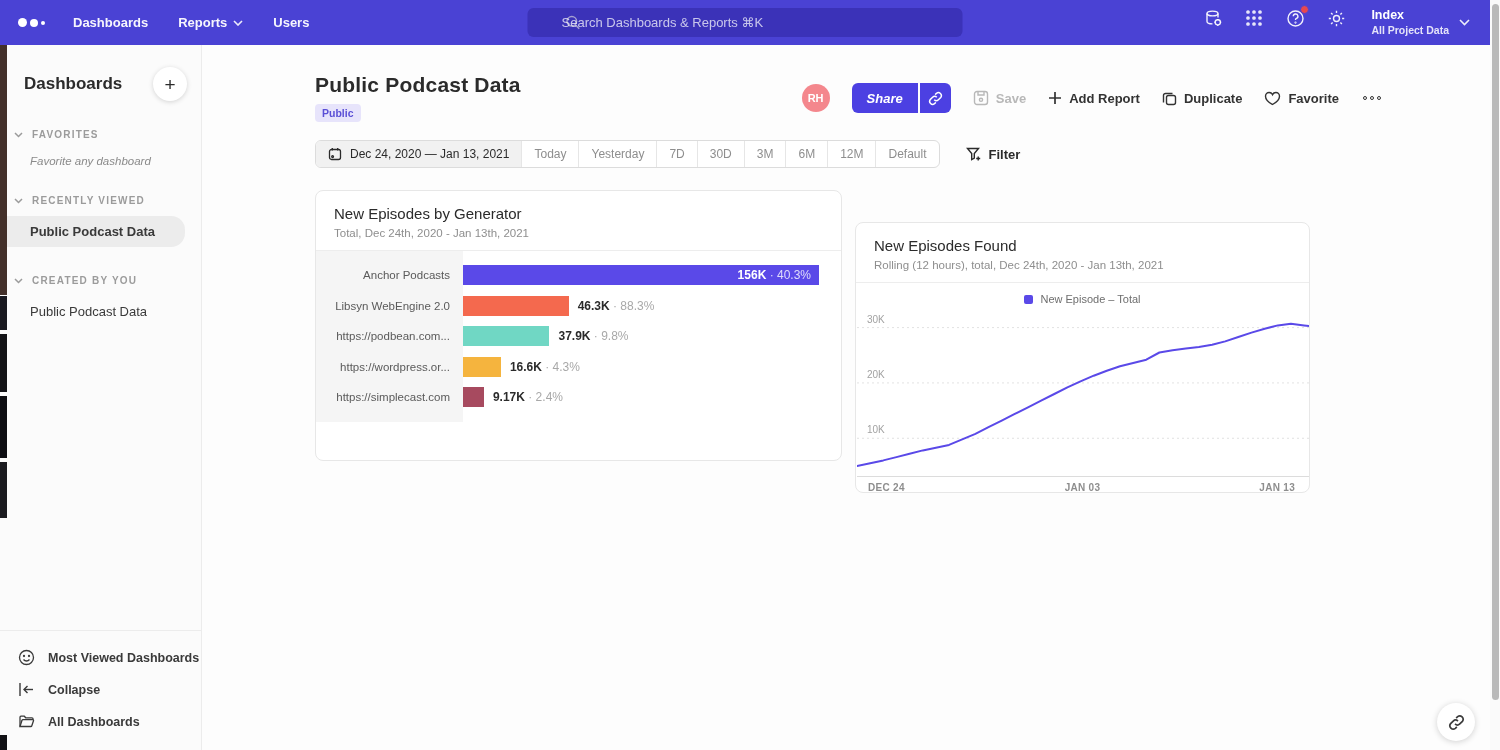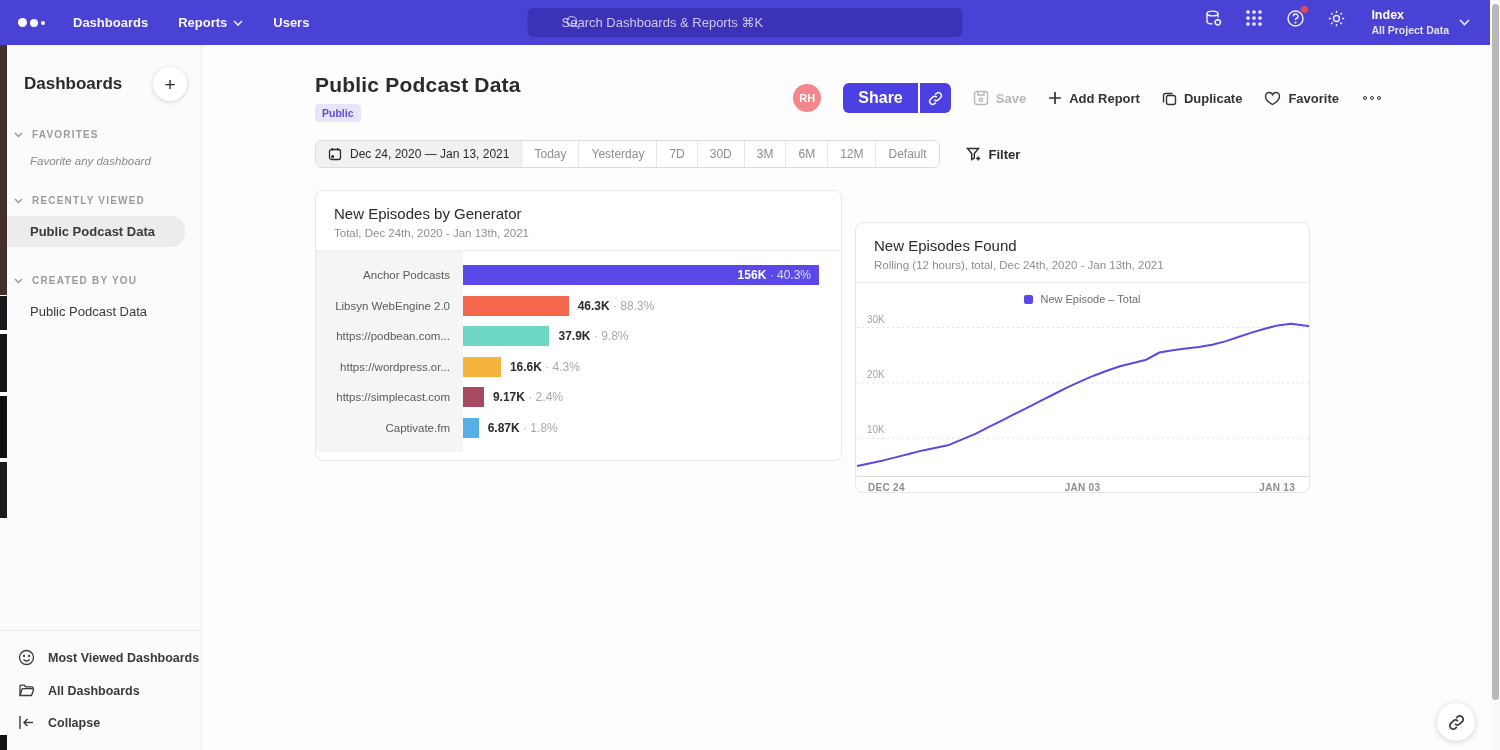--- a/index.html
+++ b/index.html
@@ -46,21 +46,21 @@
   .sb-fitem svg { stroke:#3a3a3a; }
 
   
   .main { position:absolute; top:45px; left:202px; width:1288px; height:705px; padding:0 107px 0 113px; }
   .title-row { display:flex; justify-content:space-between; align-items:flex-start; margin-top:28px; }
   .page-title { font-size:21px; font-weight:bold; color:#2b2b2b; letter-spacing:.2px; }
   .badge { display:inline-block; margin-top:7px; background:#e7e4fb; color:#5a4fd6; font-size:10.5px; font-weight:bold; padding:3px 7px; border-radius:4px; }
   .actions { display:flex; align-items:center; gap:22px; margin-top:10px; }
   .avatar { width:28px; height:28px; border-radius:50%; background:#f4878d; color:#fff; font-size:11px; font-weight:bold; display:flex; align-items:center; justify-content:center; }
   .share-group { display:flex; gap:2px; }
-  .share-main { background:#4c40e2; color:#fff; border:none; font-size:16px; font-weight:bold; height:30px; padding:0 15px; border-radius:6px 0 0 6px; cursor:pointer; font-family:"Liberation Sans",sans-serif; }
+  .share-main { background:#4c40e2; color:#fff; border:none; font-size:13px; font-weight:bold; height:30px; padding:0 15px; border-radius:6px 0 0 6px; cursor:pointer; font-family:"Liberation Sans",sans-serif;font-style:italic; }
   .share-link { background:#4c40e2; border:none; width:31px; height:30px; border-radius:0 6px 6px 0; cursor:pointer; display:flex; align-items:center; justify-content:center; }
   .act { display:flex; align-items:center; gap:7px; font-size:13px; font-weight:bold; color:#333; cursor:pointer; background:none; border:none; font-family:"Liberation Sans",sans-serif; }
   .act svg { stroke:#333; }
   .act.disabled { color:#b8b8b8; cursor:default; }
   .act.disabled svg { stroke:#b8b8b8; }
   .more-dots { display:flex; gap:3px; cursor:pointer; padding:4px 2px; }
   .more-dots i { width:4px; height:4px; border-radius:50%; border:1.4px solid #333; display:block; }
 
   
   .date-row { display:flex; align-items:center; margin-top:18px; }
@@ -226,33 +226,33 @@
     <div class="sb-fitem">
       <svg width="17" height="17" viewBox="0 0 17 17" fill="none" stroke-width="1.3">
           <circle cx="8.5" cy="8.5" r="7"></circle>
           <circle cx="6" cy="7" r="0.5"></circle>
           <circle cx="11" cy="7" r="0.5"></circle>
           <path d="M5.5 10.5c.8 1 1.8 1.5 3 1.5s2.2-.5 3-1.5"></path>
         </svg>
       <span>Most Viewed Dashboards</span>
     </div>
     <div class="sb-fitem">
-      <svg width="17" height="17" viewBox="0 0 17 17" fill="none" stroke-width="1.3">
-          <path d="M2 13.5V4.2c0-.6.4-1 1-1h3.3l1.4 1.6H14c.6 0 1 .4 1 1v1"></path>
-          <path d="M2 13.5l2-6.2c.1-.4.5-.7 1-.7h9.6c.7 0 1.1.6.9 1.2l-1.7 5c-.1.4-.5.7-1 .7H2z"></path>
-        </svg>
-      <span>All Dashboards</span>
-    </div>
-    <div class="sb-fitem">
       <svg width="17" height="15" viewBox="0 0 17 15" fill="none" stroke-width="1.4">
           <path d="M2 1v13"></path>
           <path d="M15 7.5H6"></path>
           <path d="M9.5 4L6 7.5 9.5 11"></path>
         </svg>
       <span>Collapse</span>
+    </div>
+    <div class="sb-fitem">
+      <svg width="17" height="17" viewBox="0 0 17 17" fill="none" stroke-width="1.3">
+          <path d="M2 13.5V4.2c0-.6.4-1 1-1h3.3l1.4 1.6H14c.6 0 1 .4 1 1v1"></path>
+          <path d="M2 13.5l2-6.2c.1-.4.5-.7 1-.7h9.6c.7 0 1.1.6.9 1.2l-1.7 5c-.1.4-.5.7-1 .7H2z"></path>
+        </svg>
+      <span>All Dashboards</span>
     </div>
   </div>
 </div>
 
 <div class="main">
 
   <div class="title-row">
     <div>
       <div class="page-title">Public Podcast Data</div>
       <span class="badge">Public</span>
@@ -368,27 +368,20 @@
               <span class="bar-value"><b>16.6K</b><span class="pct"> · 4.3%</span></span>
             </div>
           </div>
           <div class="bar-row">
             <div class="bar-row-label">https://simplecast.com</div>
             <div class="bar-area">
               <div class="bar" style="width: 5.87821%; background: rgb(167, 74, 95);"></div>
               <span class="bar-value"><b>9.17K</b><span class="pct"> · 2.4%</span></span>
             </div>
           </div>
-          <div class="bar-row">
-            <div class="bar-row-label">Captivate.fm</div>
-            <div class="bar-area">
-              <div class="bar" style="width: 4.40385%; background: rgb(87, 174, 232);"></div>
-              <span class="bar-value"><b>6.87K</b><span class="pct"> · 1.8%</span></span>
-            </div>
-          </div>
         </div>
     </div>
 
     <div class="card right">
       <div class="card-head">
         <div class="card-title">New Episodes Found</div>
         <div class="card-sub">Rolling (12 hours), total, Dec 24th, 2020 - Jan 13th, 2021</div>
       </div>
       <div class="legend-row">
         <span class="legend-swatch" style="background: rgb(90, 73, 232);"></span>

